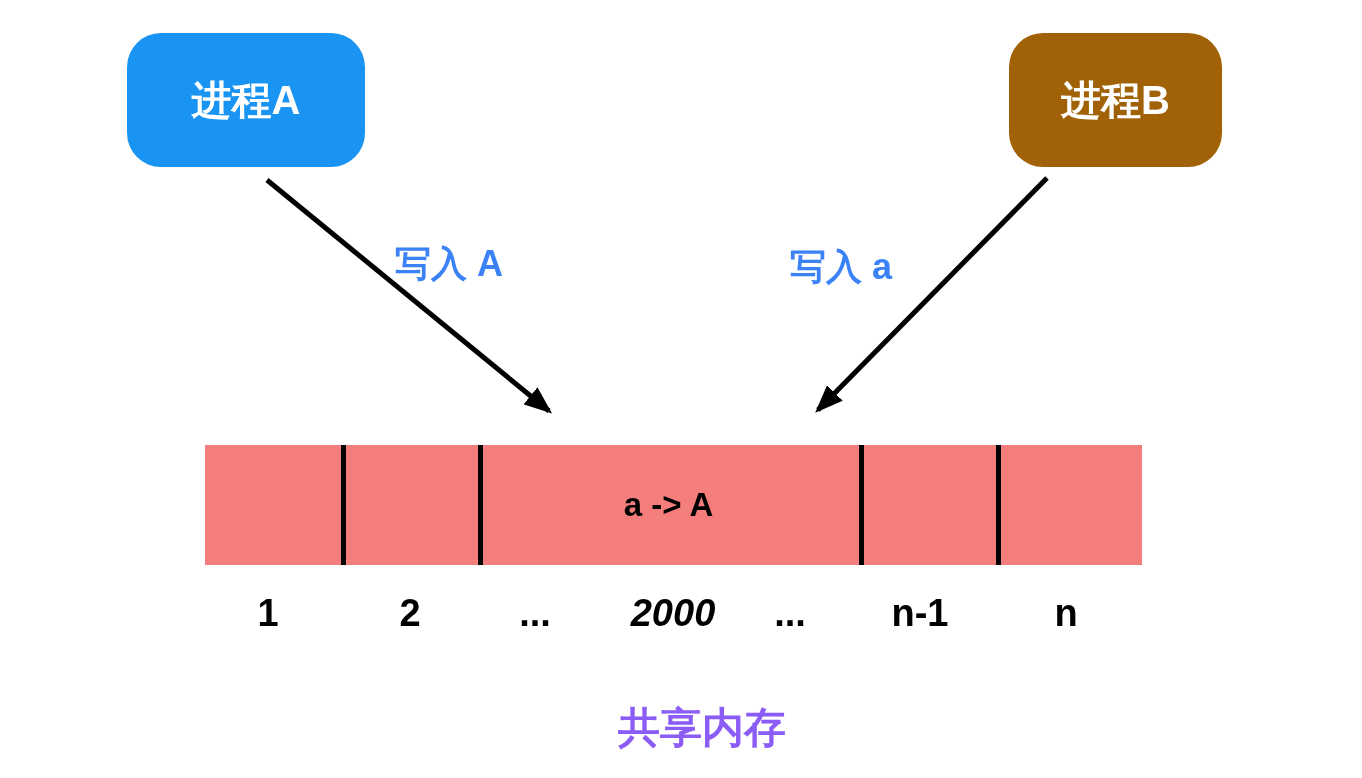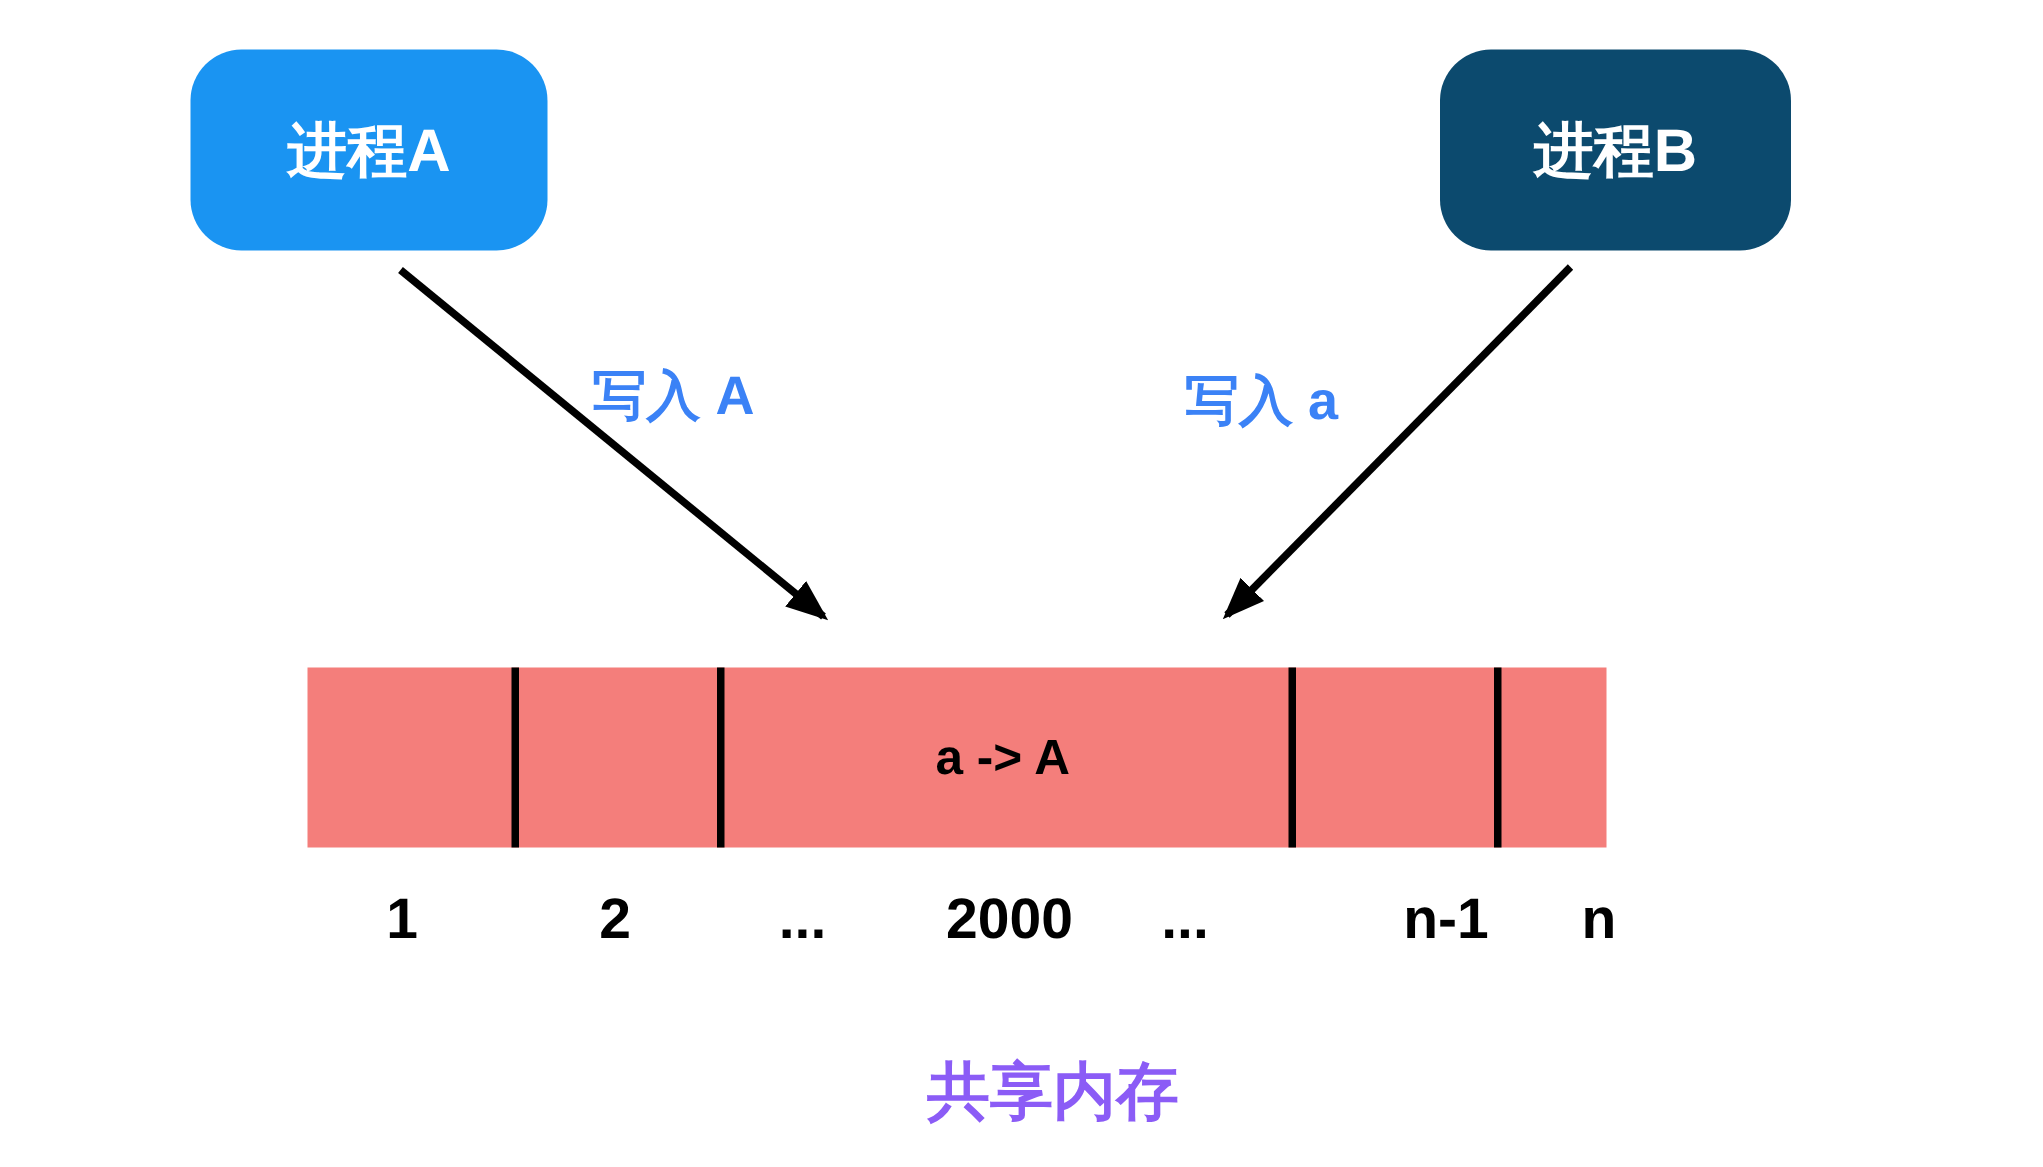--- a/index.html
+++ b/index.html
@@ -26,23 +26,23 @@
     color: #ffffff;
     font-size: 40px;
     font-weight: bold;
   }
   .proc-a {
     left: 127px;
     width: 238px;
     background: #1A94F2;
   }
   .proc-b {
-    left: 960px;
-    width: 234px;
-    background: #0c4a6e;
+    left: 1009px;
+    width: 213px;
+    background: #a16207;
   }
   .arrows-layer {
     position: absolute;
     left: 0;
     top: 0;
     width: 1362px;
     height: 778px;
     pointer-events: none;
   }
   .arrow-label {
@@ -51,24 +51,23 @@
     font-size: 36px;
     font-weight: bold;
     white-space: nowrap;
   }
   .label-a { left: 395px; top: 240px; }
   .label-b { left: 790px; top: 243px; }
   .membar {
     position: absolute;
     left: 205px;
     top: 445px;
-    width: 846px;
+    width: 937px;
     height: 120px;
     background: #F47E7B;
-    padding-left: 20px;
   }
   .divider {
     position: absolute;
     top: 0;
     width: 5px;
     height: 120px;
     background: #000000;
   }
   .d1 { left: 136px; }
   .d2 { left: 273px; }
@@ -92,23 +91,23 @@
     top: 592px;
     transform: translateX(-50%);
     font-size: 38px;
     font-weight: bold;
     color: #000000;
     white-space: nowrap;
   }
   .cell-1 { left: 268px; }
   .cell-2 { left: 410px; }
   .cell-3 { left: 535px; }
-  .cell-4 { left: 673px; }
+  .cell-4 { left: 673px; font-style: italic; }
   .cell-5 { left: 790px; }
-  .cell-6 { left: 964px; }
+  .cell-6 { left: 920px; }
   .cell-7 { left: 1066px; }
   .diagram-title {
     position: absolute;
     left: 702px;
     top: 700px;
     transform: translateX(-50%);
     font-size: 42px;
     font-weight: bold;
     color: #8b5cf6;
     white-space: nowrap;

